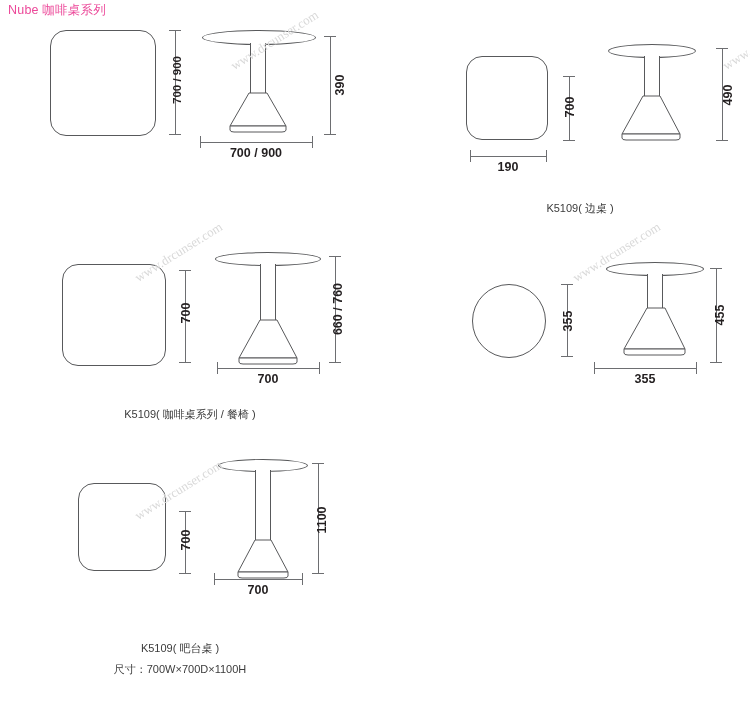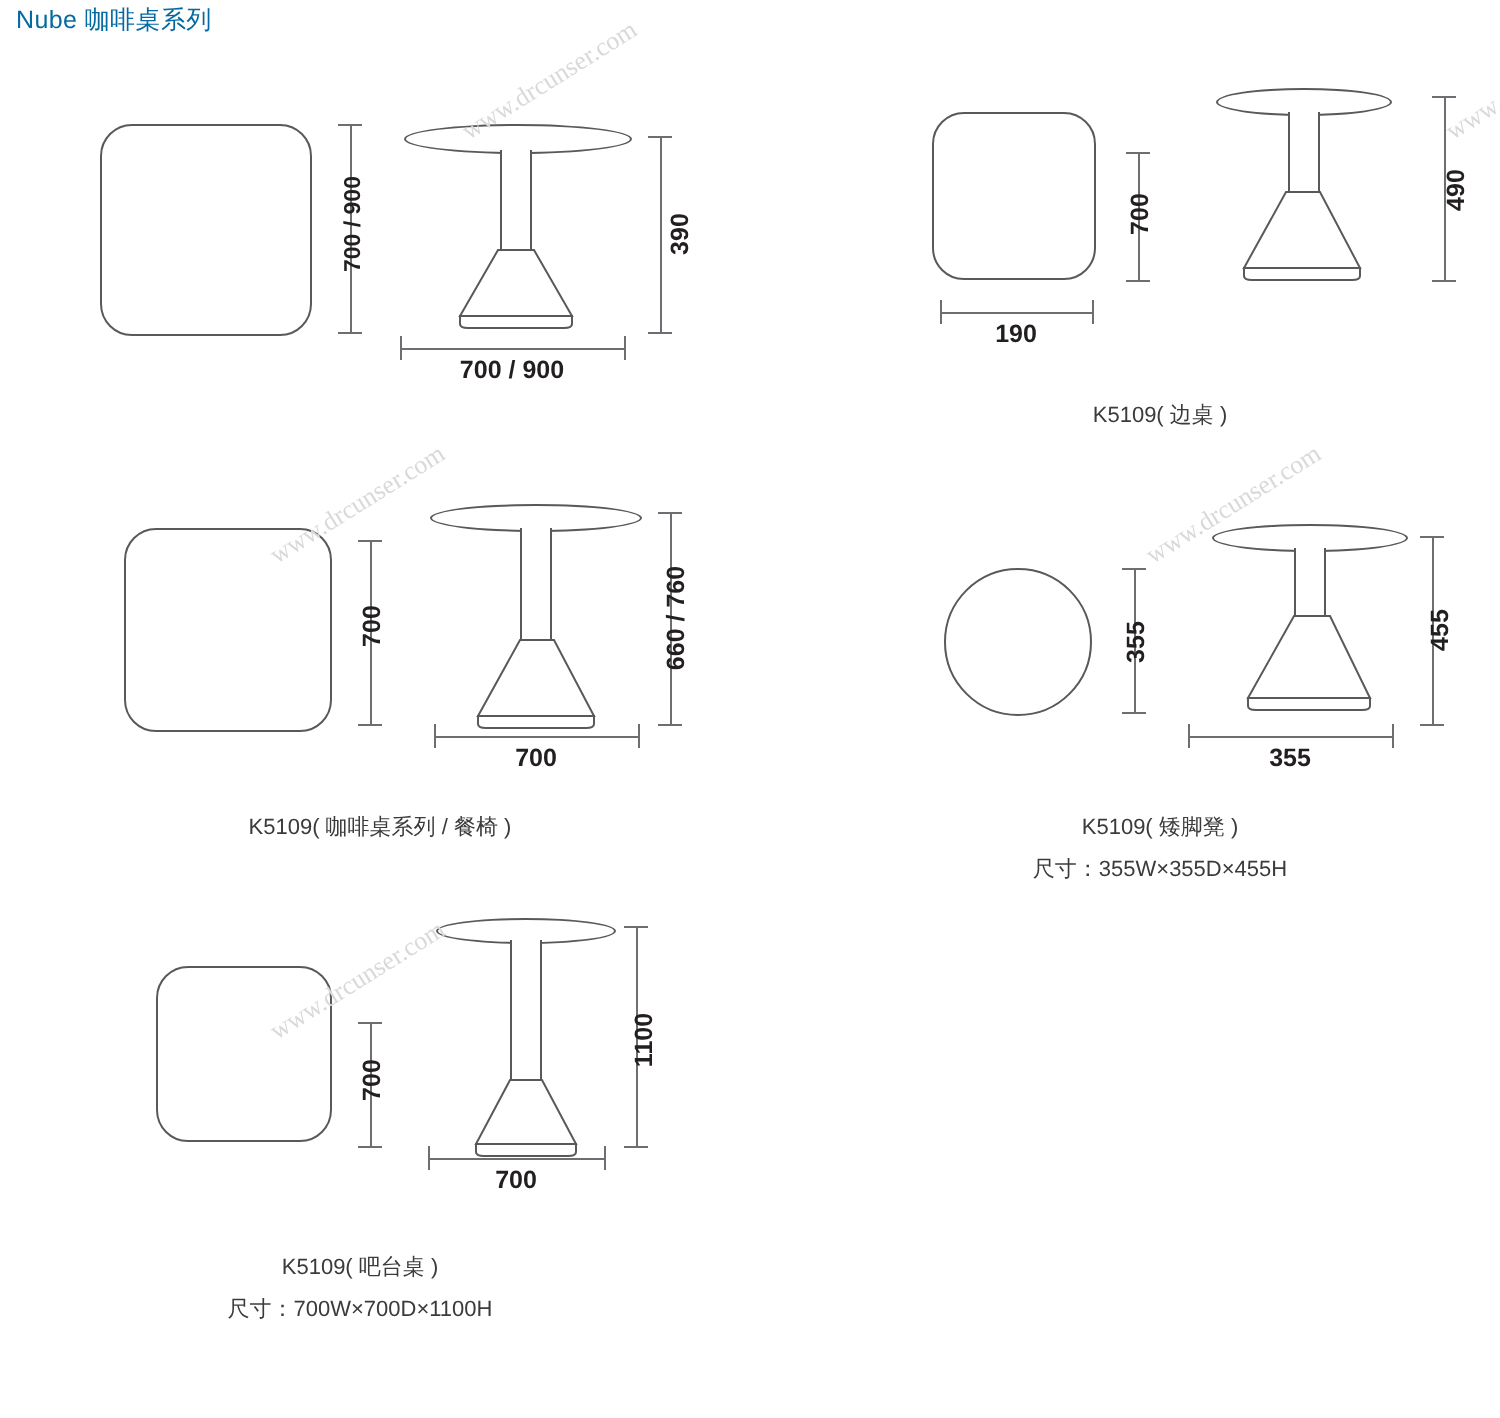--- a/index.html
+++ b/index.html
@@ -13,21 +13,21 @@
     position: relative;
     font-family: "Liberation Sans", sans-serif;
     color: #231f20;
     overflow: hidden;
   }
   .page-title {
     position: absolute;
     left: 8px;
     top: 2px;
     font-size: 12.5px;
-    color: #0369a1;
+    color: #ec4899;
     letter-spacing: 0.2px;
     white-space: nowrap;
   }
 
   
   .item {
     position: absolute;
   }
   .drawing {
     position: relative;
@@ -123,21 +123,21 @@
     transform-origin: 0 0;
     pointer-events: none;
     font-family: "Liberation Serif", serif;
   }
 </style>
 </head>
 <body>
 
 <div class="page-title">Nube 咖啡桌系列</div>
 
-<div class="item" style="left:40px; top:54px; width:320px;">
+<div class="item" style="left:40px; top:22px; width:320px;">
 
   <div class="drawing" style="height:140px; position:relative;">
 
     <div class="sq" style="left:10px; top:8px; width:104px; height:104px;"></div>
 
     <div class="dim-v" style="left:135px; top:8px; height:104px;"></div>
     <div class="tick-h" style="left:129px; top:8px; width:12px;"></div>
     <div class="tick-h" style="left:129px; top:112px; width:12px;"></div>
     <div class="dim-label-v small" style="left:105px; top:52px; width:64px; text-align:center;">700 / 900</div>
 
@@ -264,24 +264,20 @@
     <div class="tick-v" style="left:144px; top:114px; height:12px;"></div>
     <div class="tick-v" style="left:246px; top:114px; height:12px;"></div>
     <div class="dim-label-h" style="left:144px; top:124px; width:102px;">355</div>
 
     <div class="dim-v" style="left:266px; top:20px; height:94px;"></div>
     <div class="tick-h" style="left:260px; top:20px; width:12px;"></div>
     <div class="tick-h" style="left:260px; top:114px; width:12px;"></div>
     <div class="dim-label-v" style="left:242px; top:60px; width:56px; text-align:center;">455</div>
   </div>
 
-  <div class="caption" style="margin-top:18px; width:260px;">
-    <span>K5109( 矮脚凳 )</span>
-    <span class="line2">尺寸：355W×355D×455H</span>
-  </div>
 </div>
 
 <div class="item" style="left:40px; top:455px; width:320px;">
 
   <div class="drawing" style="height:155px; position:relative;">
     <div class="sq" style="left:38px; top:28px; width:86px; height:86px;"></div>
 
     <div class="dim-v" style="left:145px; top:56px; height:62px;"></div>
     <div class="tick-h" style="left:139px; top:56px; width:12px;"></div>
     <div class="tick-h" style="left:139px; top:118px; width:12px;"></div>
@@ -302,21 +298,21 @@
     <div class="tick-v" style="left:174px; top:118px; height:12px;"></div>
     <div class="tick-v" style="left:262px; top:118px; height:12px;"></div>
     <div class="dim-label-h" style="left:174px; top:128px; width:88px;">700</div>
 
     <div class="dim-v" style="left:278px; top:8px; height:110px;"></div>
     <div class="tick-h" style="left:272px; top:8px; width:12px;"></div>
     <div class="tick-h" style="left:272px; top:118px; width:12px;"></div>
     <div class="dim-label-v" style="left:254px; top:58px; width:56px; text-align:center;">1100</div>
   </div>
 
-  <div class="caption" style="margin-top:16px; width:280px;">
+  <div class="caption" style="margin-top:30px; width:280px;">
     <span>K5109( 吧台桌 )</span>
     <span class="line2">尺寸：700W×700D×1100H</span>
   </div>
 </div>
 
 <div class="wm" style="left:228px; top:60px;">www.drcunser.com</div>
 <div class="wm" style="left:720px; top:60px;">www.drcunser.com</div>
 <div class="wm" style="left:132px; top:272px;">www.drcunser.com</div>
 <div class="wm" style="left:570px; top:272px;">www.drcunser.com</div>
 <div class="wm" style="left:132px; top:510px;">www.drcunser.com</div>

